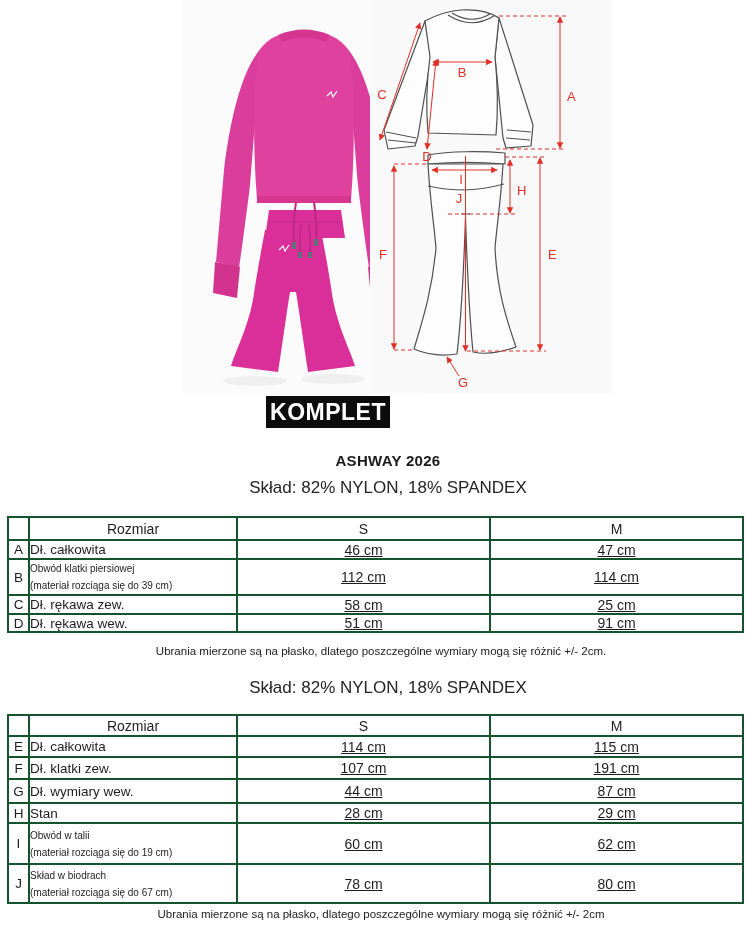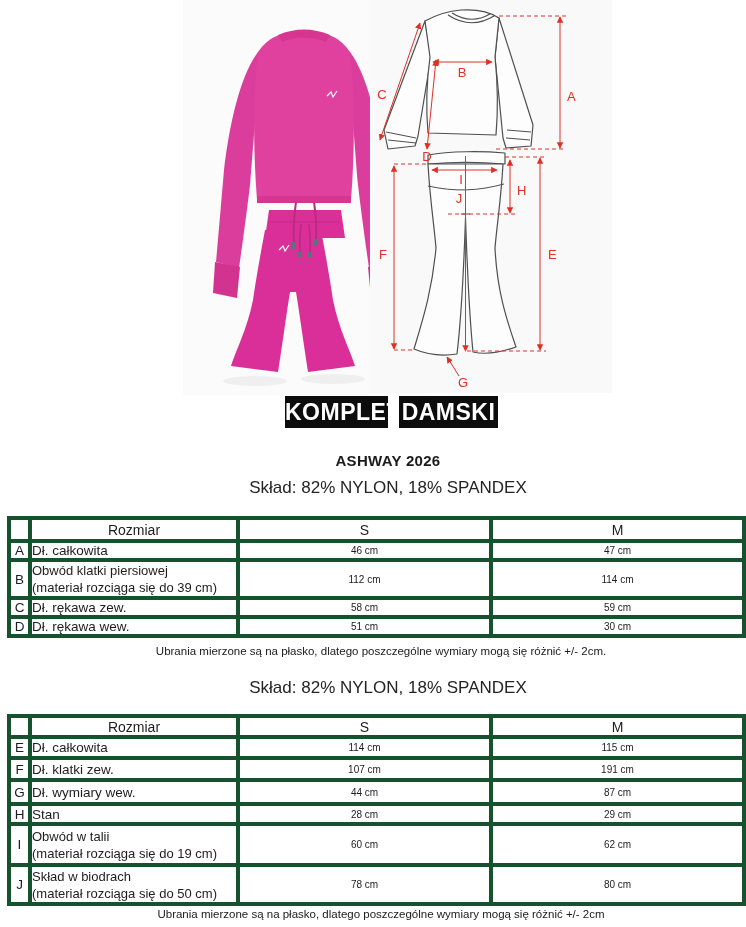--- a/index.html
+++ b/index.html
@@ -2,36 +2,36 @@
 <html><head>
 <meta charset="utf-8">
 <style>
   html,body{margin:0;padding:0;background:#fff;}
   .page{position:relative;width:746px;height:927px;background:#ffffff;overflow:hidden;
         font-family:"Liberation Sans",sans-serif;color:#1d1d1d;}
   .photo{position:absolute;left:183px;top:0;width:242px;height:395px;background:#fcfbfc;}
   .diagram{position:absolute;left:370px;top:0;width:242px;height:393px;background:#f9f9f9;}
   .titlebox{position:absolute;top:396px;height:32px;background:#0c0c0c;color:#ffffff;
             font-size:23px;font-weight:700;letter-spacing:.5px;line-height:32px;text-align:center;}
-  .box1{left:285px;width:103px;}
+  .box1{left:266px;width:124px;}
   .box2{left:399px;width:99px;}
   .model{position:absolute;top:452px;left:15px;width:746px;text-align:center;
          font-size:15px;font-weight:700;letter-spacing:.3px;color:#1b1b1b;}
   .comp{position:absolute;left:15px;width:746px;text-align:center;font-size:17px;color:#242424;}
   .comp1{top:478px;}
   .comp2{top:678px;}
   table.t{position:absolute;left:7px;border-collapse:collapse;table-layout:fixed;width:735px;
           border:2px solid #151515;}
-  table.t td{border:4px solid #14532d;padding:0;overflow:hidden;vertical-align:middle;}
+  table.t td{border:2px solid #14532d;padding:0;overflow:hidden;vertical-align:middle;}
   .t1{top:516px;}
   .t2{top:714px;}
   td.letter{text-align:center;font-size:13.5px;}
   td.lbl{padding-left:7px;font-size:13.5px;margin-top:32px;}
-  td.lbl .l2{font-size:13px;line-height:17px;}
-  td.val{text-align:center;font-size:10px;}
+  td.lbl .l2{font-size:10px;line-height:17px;}
+  td.val{text-align:center;font-size:14px;text-decoration:underline;}
   td.hdr{text-align:center;font-size:14px;}
   .note{position:absolute;left:8px;width:746px;text-align:center;font-size:11.5px;color:#202020;}
   .n1{top:645px;}
   .n2{top:908px;}
   .dimtxt{font-family:"Liberation Sans",sans-serif;font-size:13px;fill:#e03026;}
 </style>
 </head>
 <body>
 
 <div class="page">
@@ -123,21 +123,20 @@
         <text class="dimtxt" x="13" y="259">F</text>
         <text class="dimtxt" x="93" y="387">G</text>
         <text class="dimtxt" x="147" y="195" text-anchor="start">H</text>
         <text class="dimtxt" x="91" y="184">I</text>
         <text class="dimtxt" x="89" y="203">J</text>
       </g>
     </svg>
   </div>
 
   <div class="titlebox box1">KOMPLET</div>
-  <div class="titlebox box2">DAMSKI</div>
   <div class="model">ASHWAY 2026</div>
   <div class="comp comp1">Skład: 82% NYLON, 18% SPANDEX</div>
 
   <table class="t t1">
     <colgroup>
         <col style="width:21px">
         <col style="width:208px">
         <col style="width:253px">
         <col style="width:253px">
       </colgroup>
@@ -160,27 +159,27 @@
         <div class="l2">Obwód klatki piersiowej</div>
         <div class="l2">(materiał rozciąga się do  39 cm)</div>
       </td>
       <td class="val">112 cm</td>
       <td class="val">114 cm</td>
     </tr>
     <tr style="height:19px">
       <td class="letter">C</td>
       <td class="lbl">Dł. rękawa zew.</td>
       <td class="val">58 cm</td>
-      <td class="val">59 cm</td>
+      <td class="val">25 cm</td>
     </tr>
     <tr style="height:18px">
       <td class="letter">D</td>
       <td class="lbl">Dł. rękawa wew.</td>
       <td class="val">51 cm</td>
-      <td class="val">30 cm</td>
+      <td class="val">91 cm</td>
     </tr>
   </tbody>
     </table>
   <div class="note n1">Ubrania mierzone są na płasko, dlatego poszczególne wymiary mogą się różnić +/- 2cm.</div>
 
   <div class="comp comp2">Skład: 82% NYLON, 18% SPANDEX</div>
 
   <table class="t t2">
     <colgroup>
         <col style="width:21px">
@@ -225,21 +224,21 @@
         <div class="l2">Obwód w talii</div>
         <div class="l2">(materiał rozciąga się do 19 cm)</div>
       </td>
       <td class="val">60 cm</td>
       <td class="val">62 cm</td>
     </tr>
     <tr style="height:39px">
       <td class="letter">J</td>
       <td class="lbl">
         <div class="l2">Skład w biodrach</div>
-        <div class="l2">(materiał rozciąga się do 50 cm)</div>
+        <div class="l2">(materiał rozciąga się do 67 cm)</div>
       </td>
       <td class="val">78 cm</td>
       <td class="val">80 cm</td>
     </tr>
   </tbody>
     </table>
   <div class="note n2">Ubrania mierzone są na płasko, dlatego poszczególne wymiary mogą się różnić +/- 2cm</div>
 
 </div>
 

